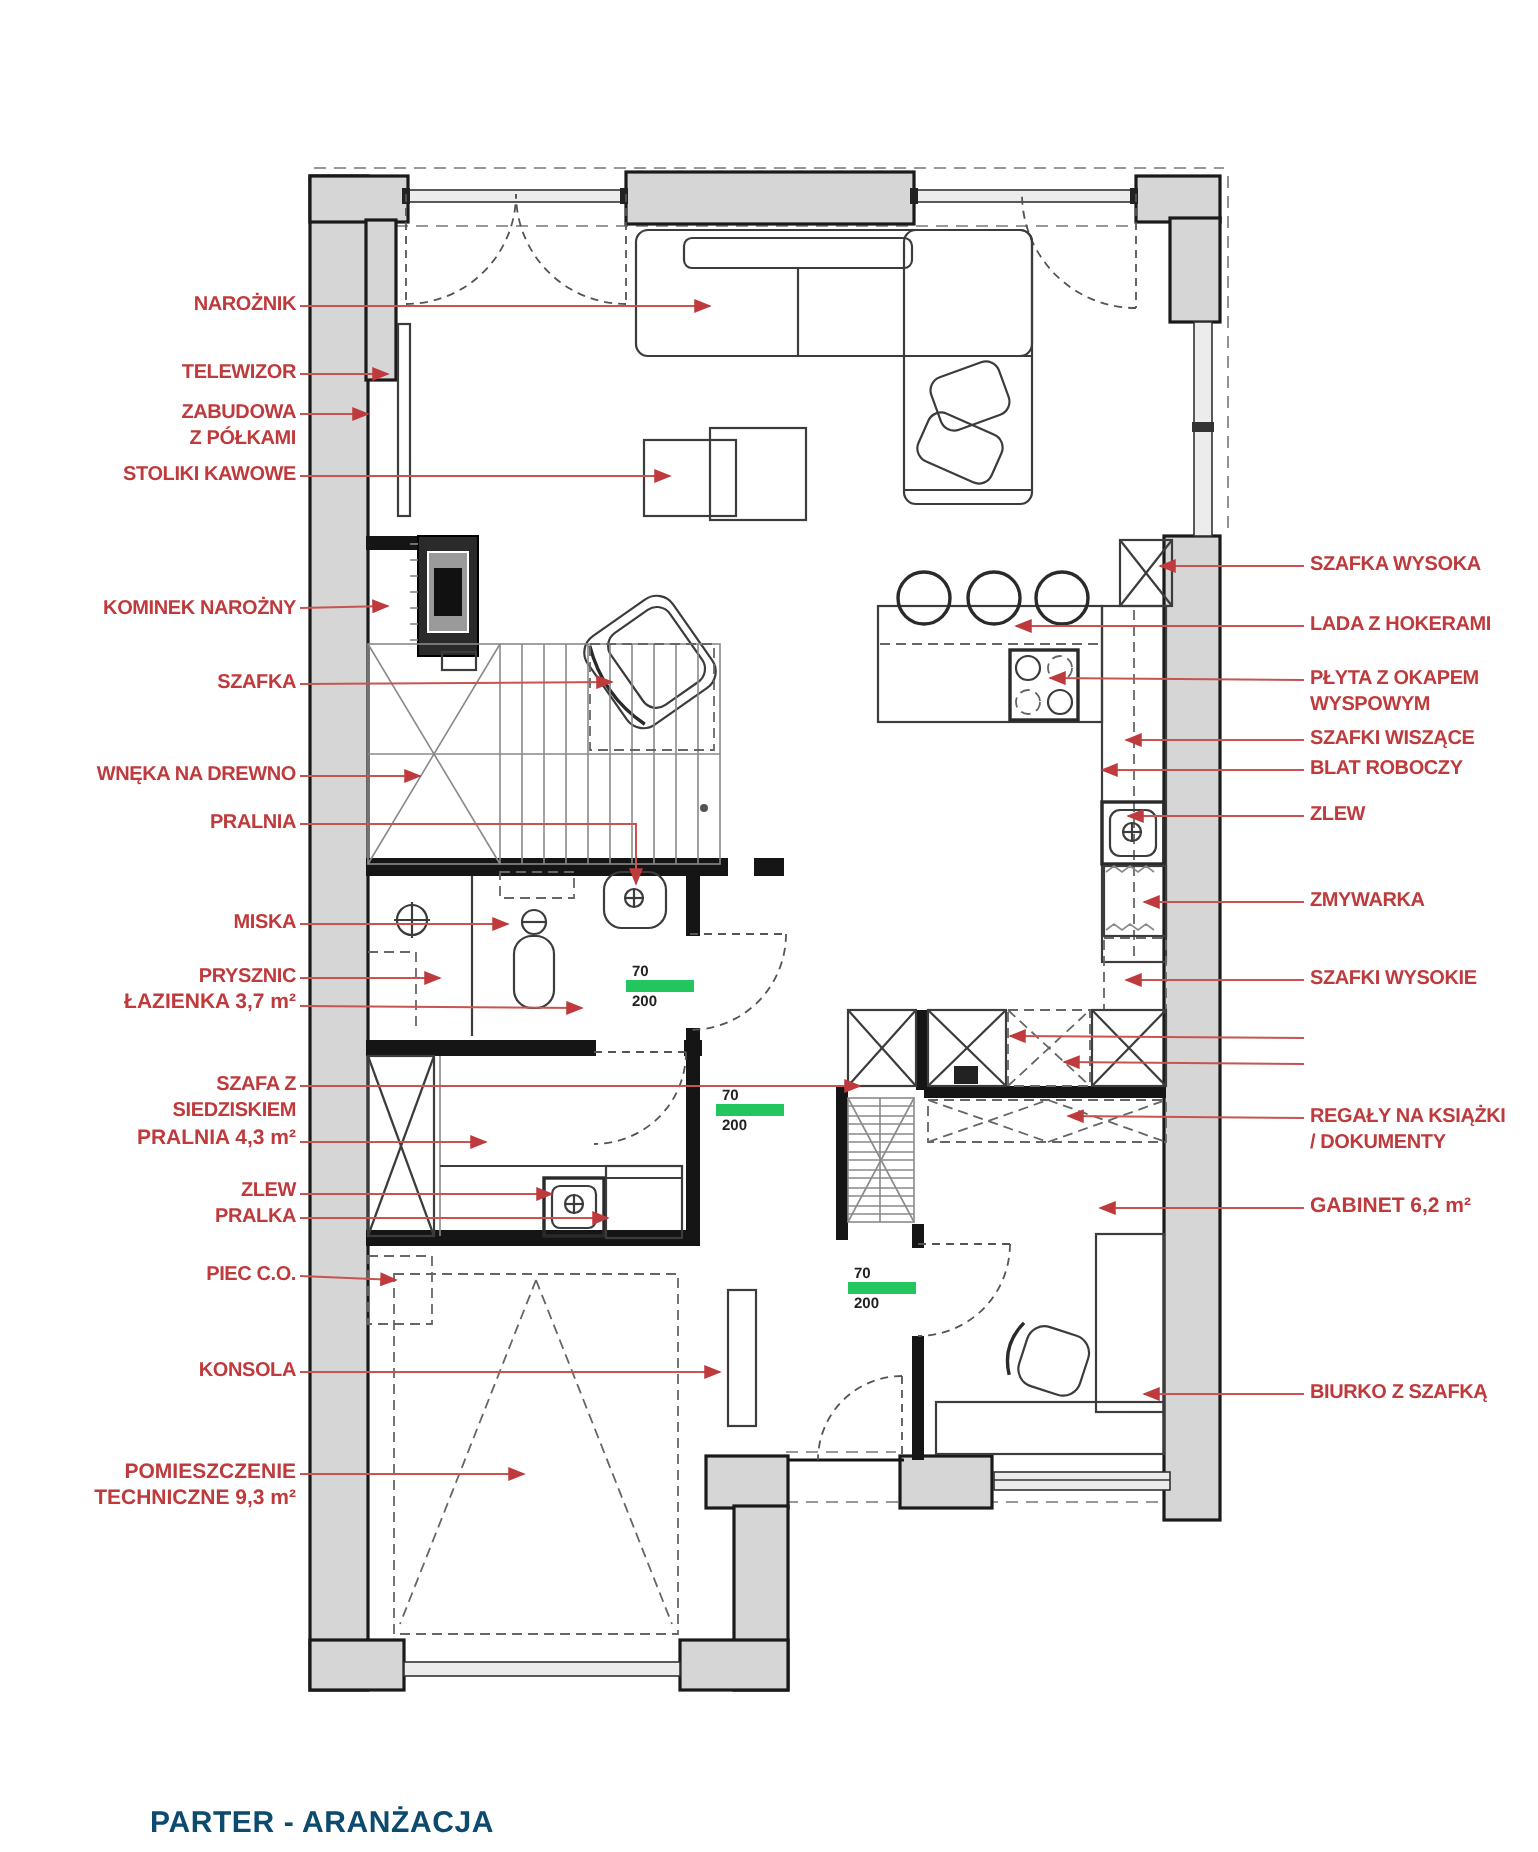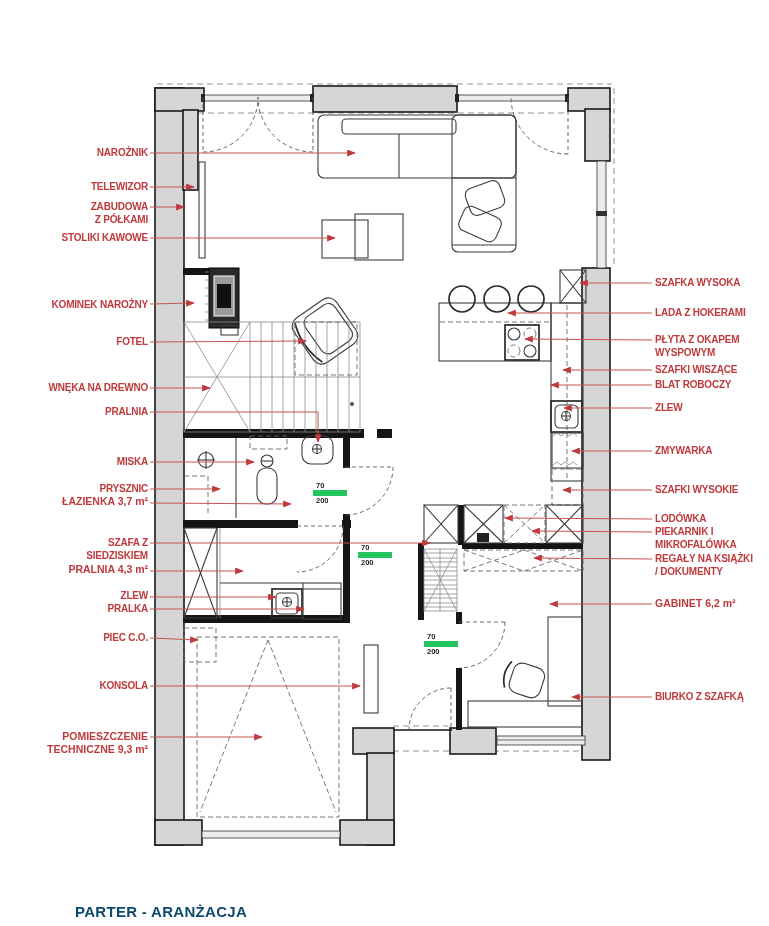--- a/index.html
+++ b/index.html
@@ -361,21 +361,21 @@
       <span>ZABUDOWA</span>
       <span>Z PÓŁKAMI</span>
     </div>
   <div class="lbl L" style="top:231px">
       <span>STOLIKI KAWOWE</span>
     </div>
   <div class="lbl L" style="top:298px">
       <span>KOMINEK NAROŻNY</span>
     </div>
   <div class="lbl L" style="top:335px">
-      <span>FOTEL</span>
+      <span>SZAFKA</span>
     </div>
   <div class="lbl L" style="top:381px">
       <span>WNĘKA NA DREWNO</span>
     </div>
   <div class="lbl L" style="top:405px">
       <span>PRALNIA</span>
     </div>
   <div class="lbl L" style="top:455px">
       <span>MISKA</span>
     </div>
@@ -426,25 +426,20 @@
       <span>BLAT ROBOCZY</span>
     </div>
   <div class="lbl R" style="top:401px">
       <span>ZLEW</span>
     </div>
   <div class="lbl R" style="top:444px">
       <span>ZMYWARKA</span>
     </div>
   <div class="lbl R" style="top:483px">
       <span>SZAFKI WYSOKIE</span>
-    </div>
-  <div class="lbl R" style="top:512px">
-      <span>LODÓWKA</span>
-      <span>PIEKARNIK I</span>
-      <span>MIKROFALÓWKA</span>
     </div>
   <div class="lbl R" style="top:552px">
       <span>REGAŁY NA KSIĄŻKI</span>
       <span>/ DOKUMENTY</span>
     </div>
   <div class="lbl R area" style="top:597px">
       <span>GABINET 6,2 m²</span>
     </div>
   <div class="lbl R" style="top:690px">
       <span>BIURKO Z SZAFKĄ</span>

